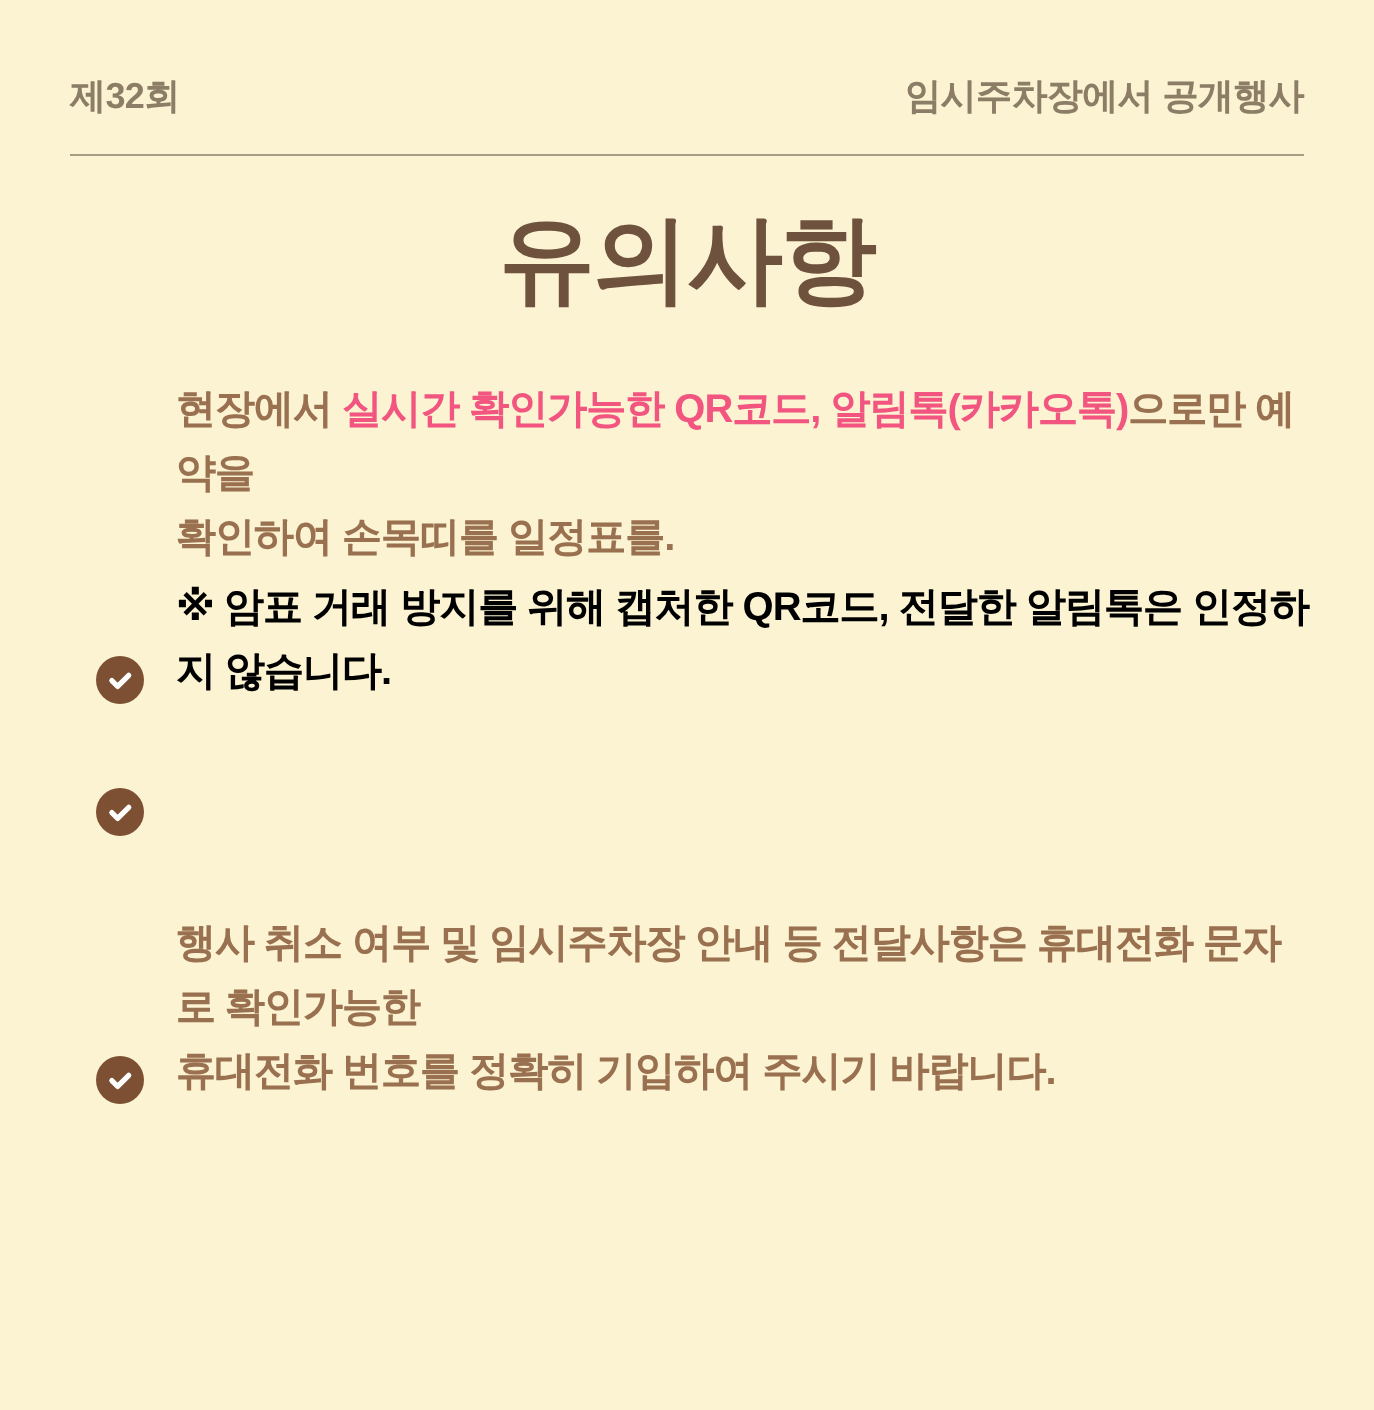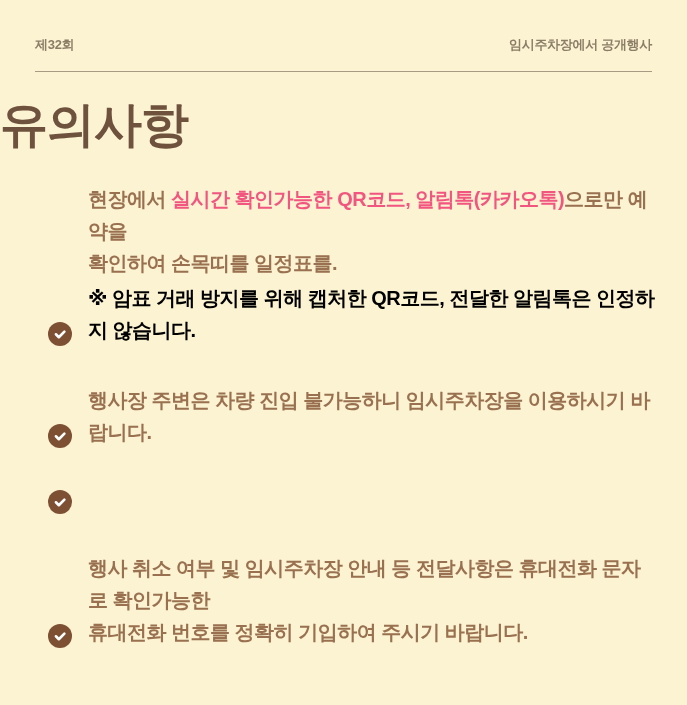--- a/index.html
+++ b/index.html
@@ -13,28 +13,28 @@
 
   .header {
     display:flex;
     justify-content:space-between;
     align-items:flex-end;
     margin:0 35px;
     padding:36px 0 17px 0;
     border-bottom:1.5px solid #A89B83;
   }
   .header-text {
-    font-size:13px;
+    font-size:18px;
     font-weight:700;
     color:#8C7D66;
     letter-spacing:-0.3px;
   }
 
   .page-title {
-    text-align:left;
+    text-align:center;
     margin-top:26px;
     font-size:48px;
     font-weight:800;
     color:#6F523E;
     letter-spacing:-1px;
     line-height:54px;
   }
 
   .notices {
     margin:31px 30px 0 48px;
@@ -89,30 +89,20 @@
           <path d="M5 12.5l5 5 9.5-9.5" stroke="#FFFFFF" stroke-width="4.5" fill="none" stroke-linecap="round" stroke-linejoin="round"></path>
         </svg>
       </span>
       <div class="notice-text">
         <div><span>현장에서 </span><span class="hl">실시간 확인가능한 QR코드, 알림톡(카카오톡)</span><span>으로만 예약을</span></div>
         <div>확인하여 손목띠를 일정표를.</div>
         <div class="note-line">※ 암표 거래 방지를 위해 캡처한 QR코드, 전달한 알림톡은 인정하지 않습니다.</div>
       </div>
     </div>
 
-    <div class="notice">
-      <span class="check-icon">
-        <svg width="14" height="14" viewBox="0 0 24 24">
-          <path d="M5 12.5l5 5 9.5-9.5" stroke="#FFFFFF" stroke-width="4.5" fill="none" stroke-linecap="round" stroke-linejoin="round"></path>
-        </svg>
-      </span>
-      <div class="notice-text">
-        <div>행사장 주변은 차량 진입 불가능하니 임시주차장을 이용하시기 바랍니다.</div>
-      </div>
-    </div>
 
     <div class="notice">
       <span class="check-icon">
         <svg width="14" height="14" viewBox="0 0 24 24">
           <path d="M5 12.5l5 5 9.5-9.5" stroke="#FFFFFF" stroke-width="4.5" fill="none" stroke-linecap="round" stroke-linejoin="round"></path>
         </svg>
       </span>
       <div class="notice-text">
       </div>
     </div>

